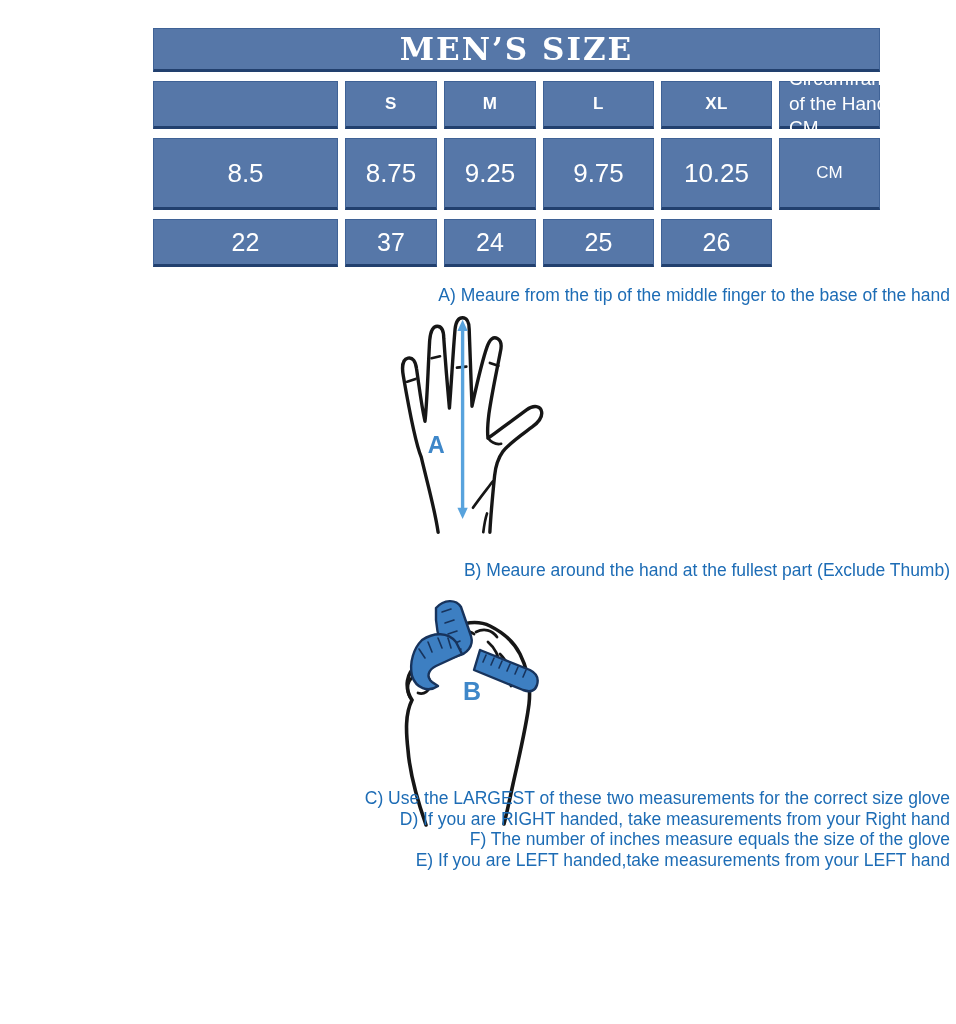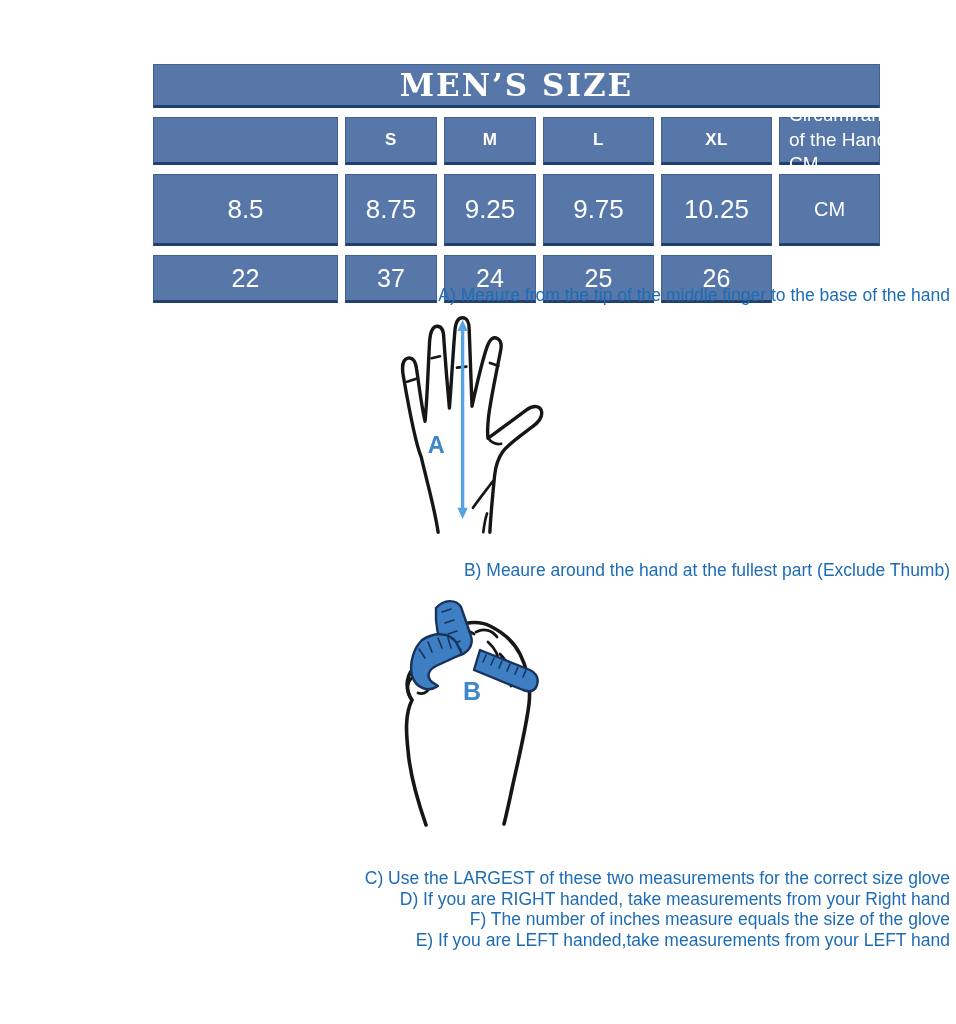--- a/index.html
+++ b/index.html
@@ -15,21 +15,20 @@
   
   .size-table {
     position: absolute;
     left: 153px;
     top: 28px;
     display: grid;
     grid-template-columns: 185px 92px 92px 111px 111px 101px;
     grid-template-rows: 44px 48px 72px 48px;
     column-gap: 7px;
     row-gap: 9px;
-    margin-top: 36px;
   }
   .cell {
     background: #5677a8;
     color: #ffffff;
     display: flex;
     align-items: center;
     justify-content: center;
     box-sizing: border-box;
     border: 1px solid #3f6296;
     border-bottom: 3px solid #22406e;
@@ -42,37 +41,37 @@
     letter-spacing: 2px;
   }
   .size-hdr { font-weight: bold; font-size: 17px; letter-spacing: .5px; }
   .row-label {
     font-size: 19px;
     justify-content: flex-start;
     text-align: left;
     padding-left: 9px;
     line-height: 1.3;
   }
-  .row-label.center { justify-content: center; text-align: center; padding-left: 0; font-size: 20px; }
+  .row-label.center { justify-content: center; text-align: center; padding-left: 0; font-size: 17px; }
   .val-big { font-weight: normal; font-size: 26px; }
   .val     { font-weight: normal; font-size: 25px; }
 
   
   .instr {
     position: absolute;
     left: 0;
     width: 950px;
     text-align: right;
     color: #1d6cb5;
     font-size: 17.5px;
     line-height: 20.5px;
   }
   .instr-a { top: 285px; }
   .instr-b { top: 560px; }
-  .instr-cf { top: 868px; }
+  .instr-cf { top: 788px; }
 
   
   .fig-a { position: absolute; left: 372px; top: 314px; }
   .fig-b { position: absolute; left: 392px; top: 592px; }
   .outline   { fill: none; stroke: #161616; stroke-width: 3.6; stroke-linecap: round; stroke-linejoin: round; }
   .outline-thin { fill: none; stroke: #161616; stroke-width: 2.8; stroke-linecap: round; }
   .fillwhite { fill: #ffffff; stroke: none; }
   .tape      { fill: #3d7fc2; stroke: #17335c; stroke-width: 2.4; stroke-linejoin: round; }
   .ticks     { stroke: #17335c; stroke-width: 1.6; stroke-linecap: round; }
   .arrow     { stroke: #58a3dd; stroke-width: 3.6; }

